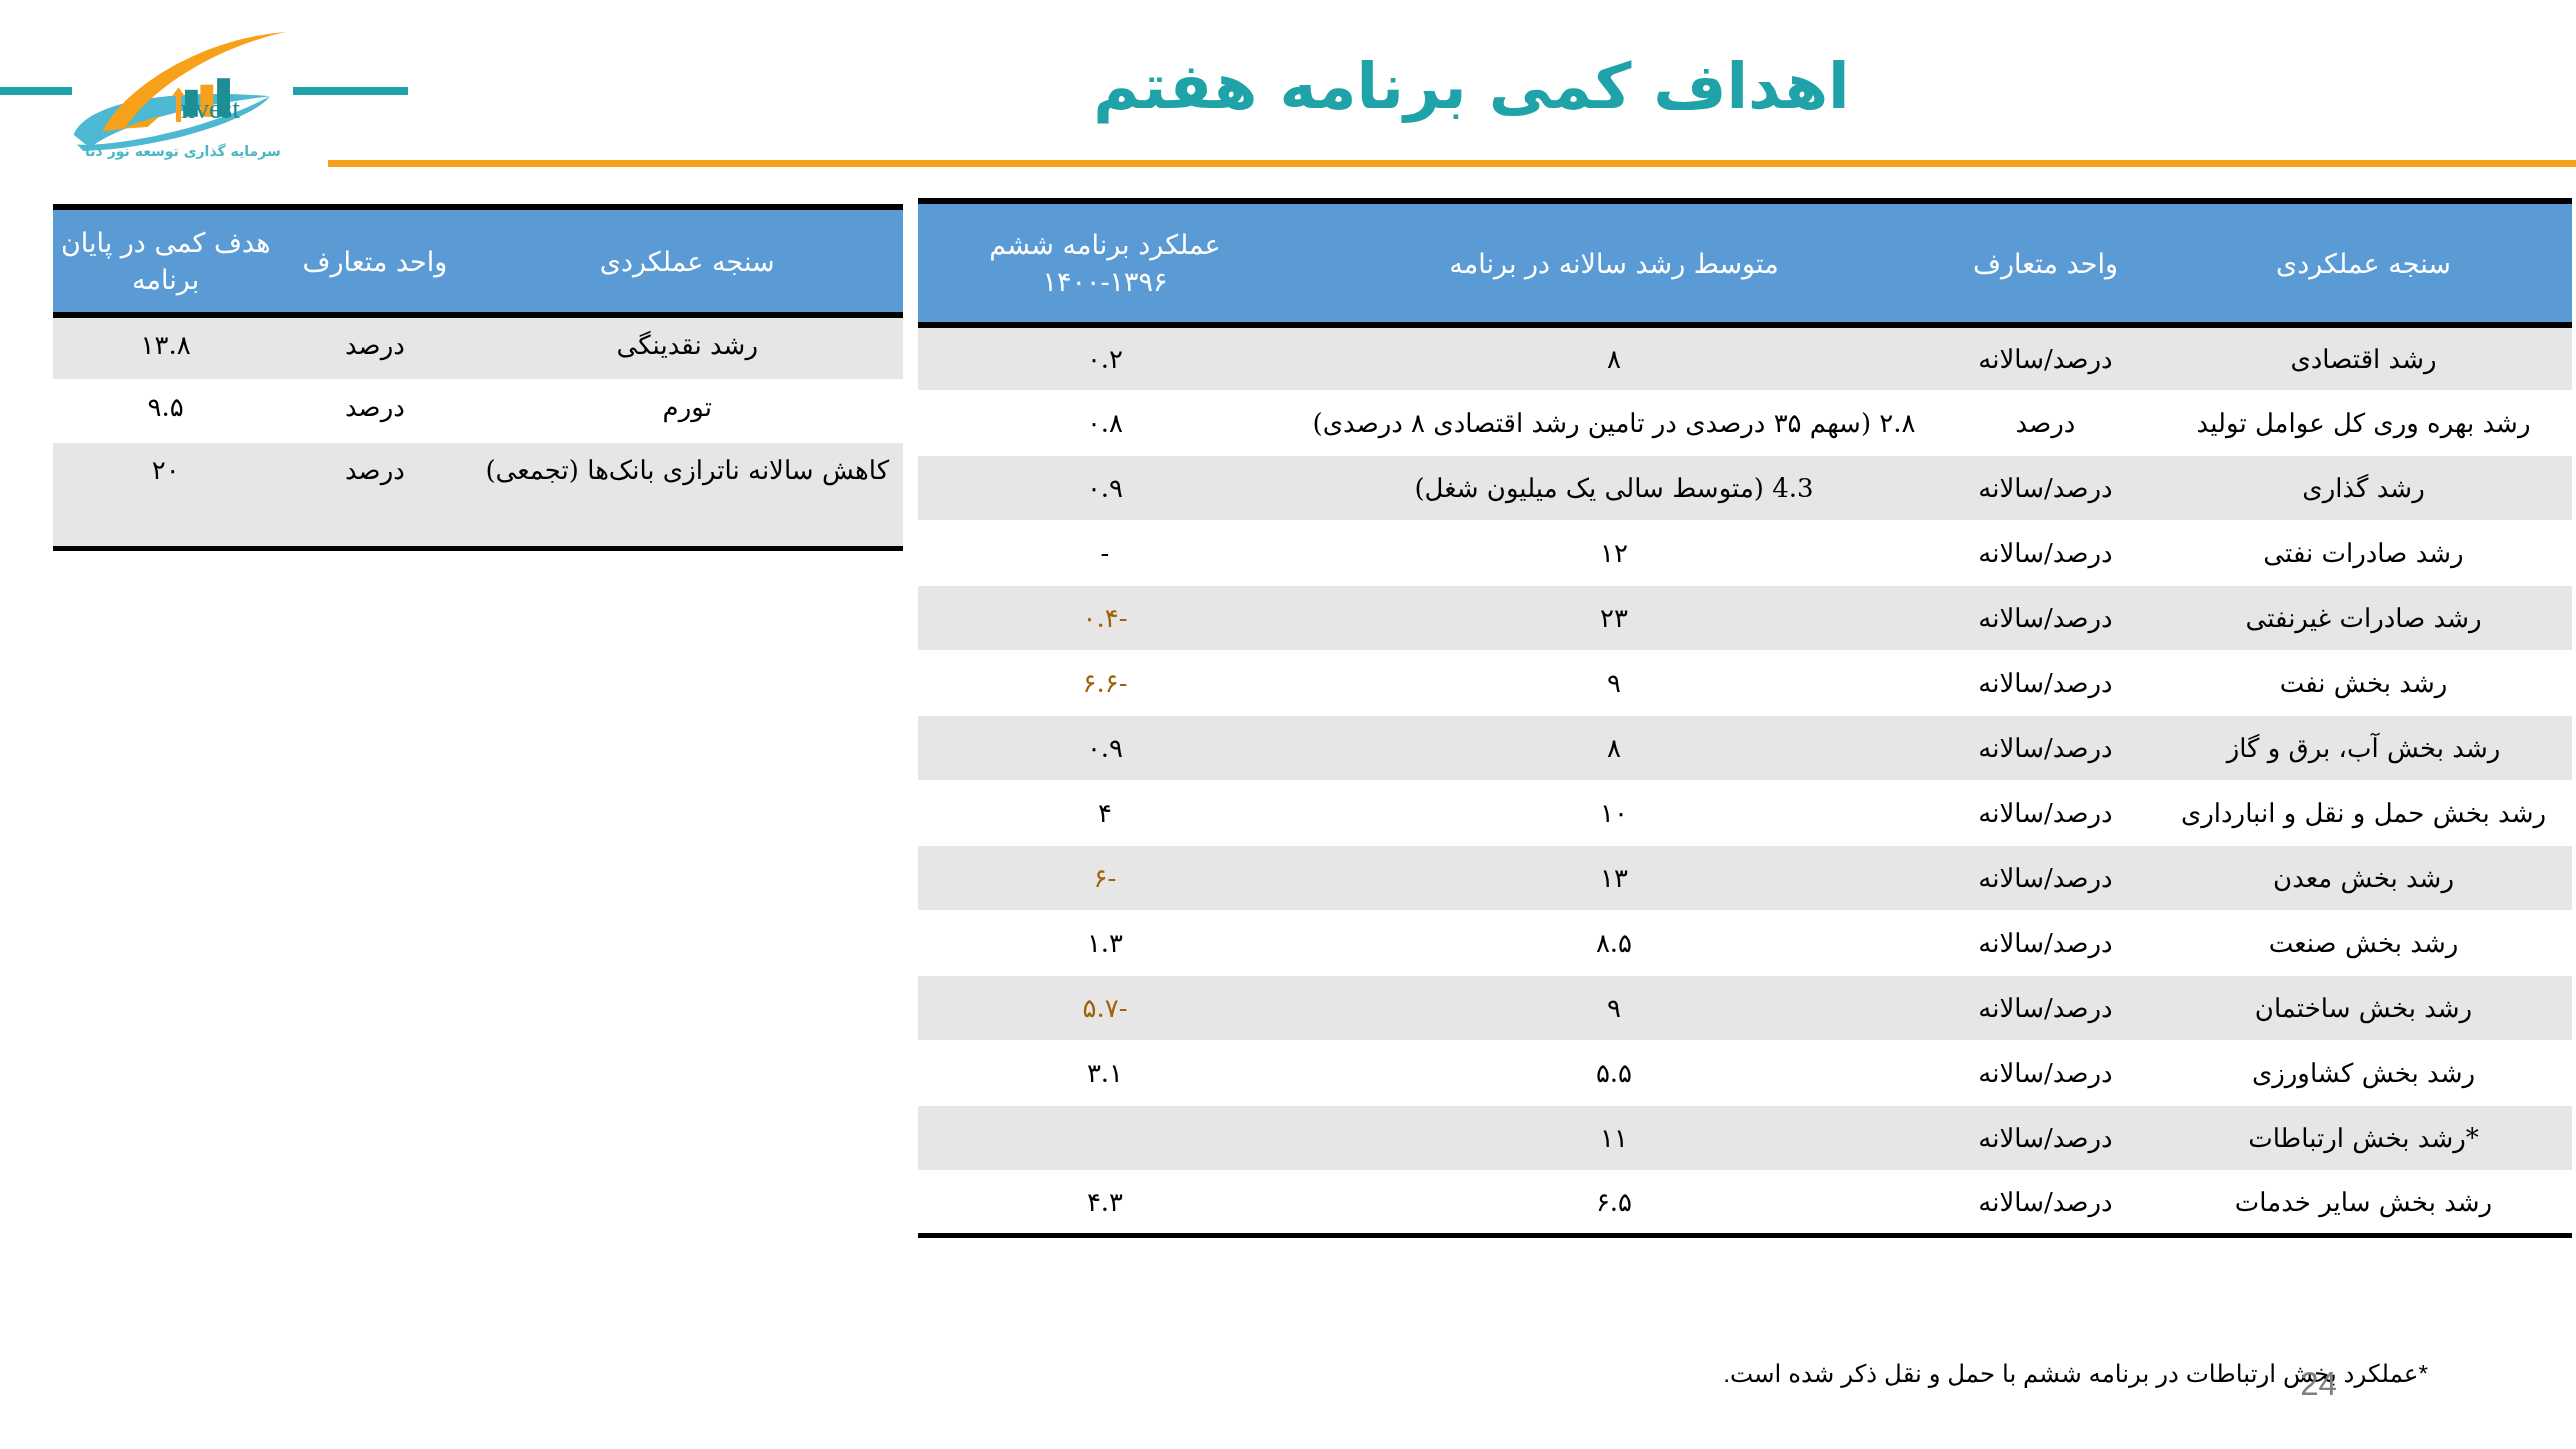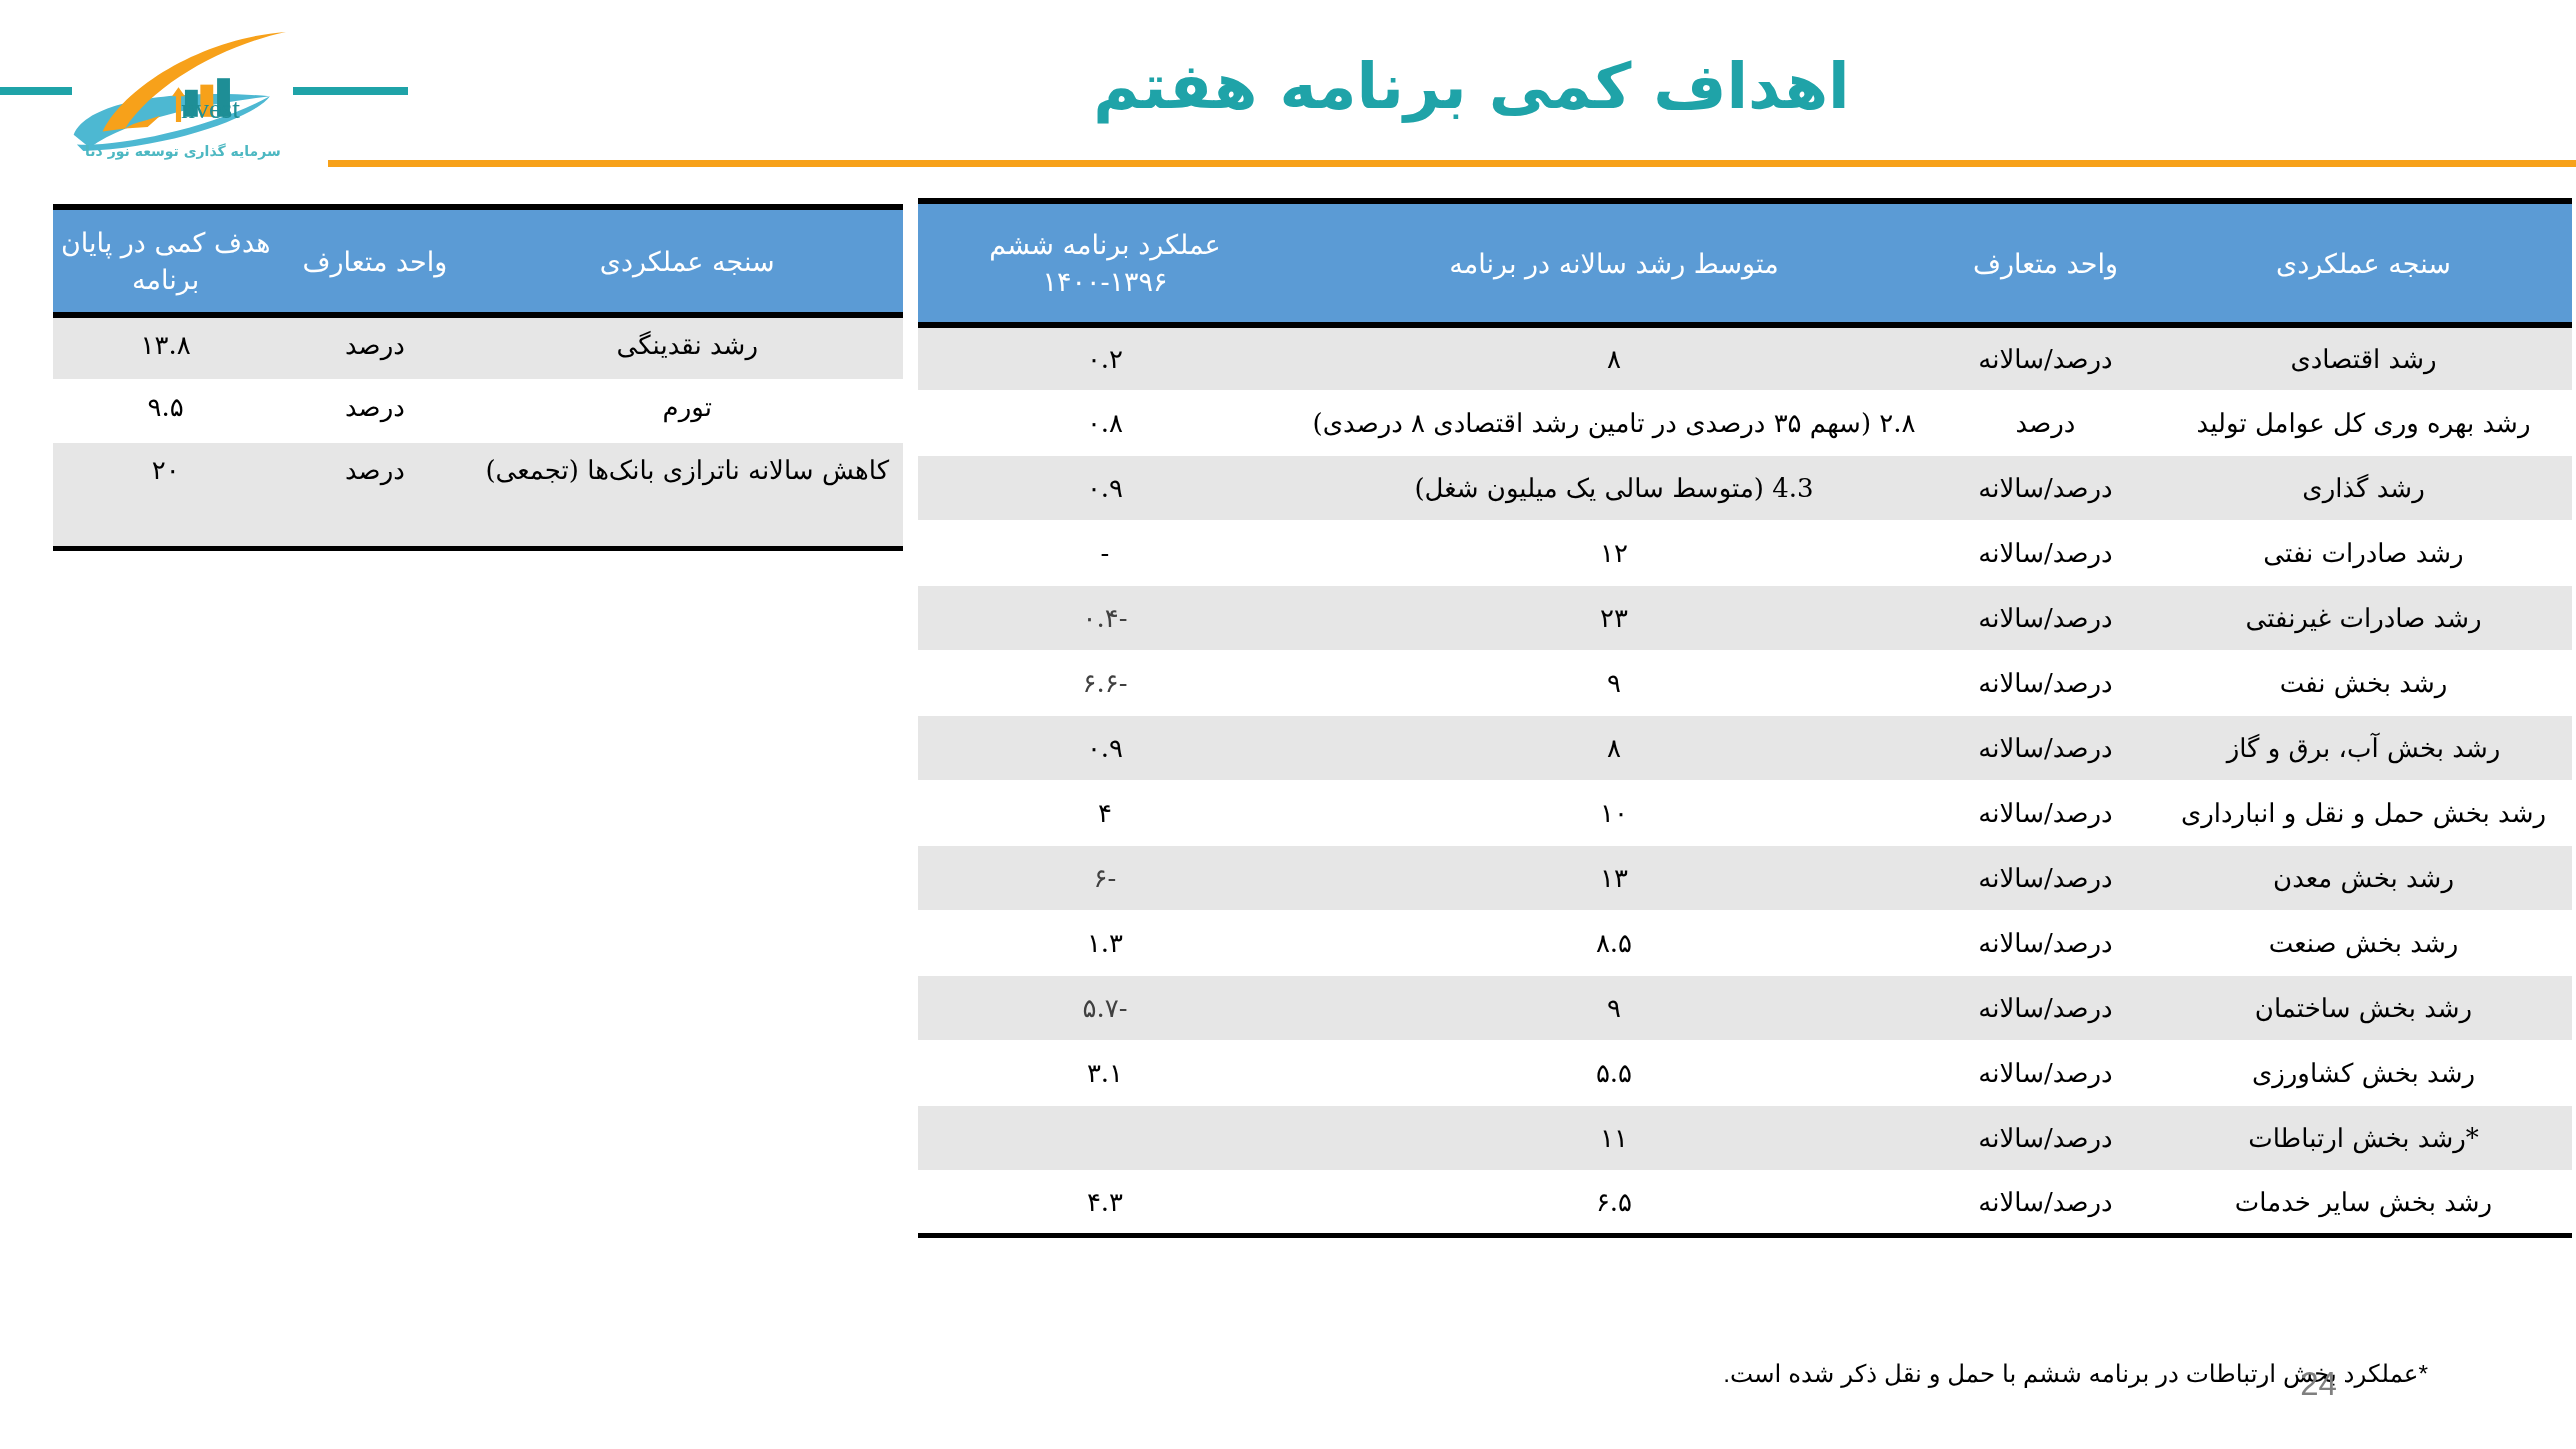--- a/index.html
+++ b/index.html
@@ -21,21 +21,21 @@
   table.t { position:absolute; border-collapse:collapse; table-layout:fixed; direction:rtl;
             font-family:"DejaVu Serif", serif; }
   table.t th { background:#5B9BD5; color:#fff; font-weight:normal; font-size:27px; line-height:37px;
                text-align:center; vertical-align:middle; padding:0 6.4px; }
   table.t td { font-size:26px; line-height:36px; text-align:center; vertical-align:middle; padding:0 6.4px; }
   table.t thead tr { border-top:6.4px solid #000; border-bottom:6.4px solid #000; }
   table.t tbody tr:last-child { border-bottom:5.8px solid #000; }
   table.t tr.shade td { background:#E6E6E6; }
   table.t tr.white td { background:#ffffff; }
   table.t tbody tr { border-top:1.3px solid #fff; }
-  .neg { color:#404040;margin-left:23px; }
+  .neg { color:#a16207;margin-left:23px; }
 
   #left-table { left:53px; top:204px; width:850px; }
   #left-table thead tr { height:108px; }
   #left-table tbody tr.r1 { height:64px; }
   #left-table tbody tr.r2 { height:63px; }
   #left-table tbody tr.r3 { height:106px; }
   #left-table td { vertical-align:top; padding-top:9px; }
 
   #right-table { left:918px; top:198px; width:1653px; }
   #right-table thead tr { height:124px; }

